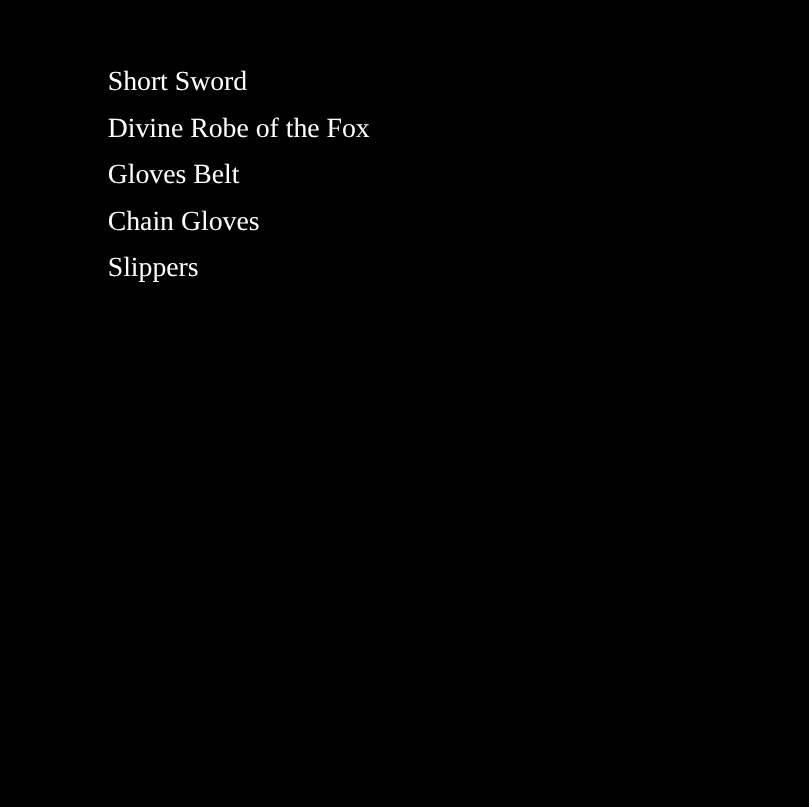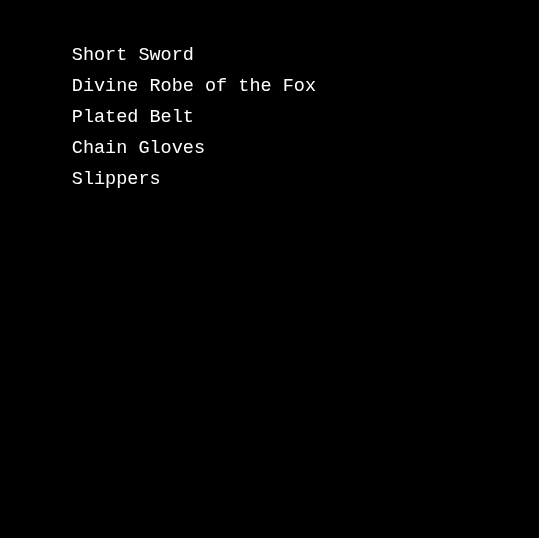--- a/index.html
+++ b/index.html
@@ -30,41 +30,41 @@
     list-style: none;
   }
   .item-row {
     display: block;
     height: 31px;
     line-height: 31px;
     white-space: pre;
   }
   .item-label {
     display: inline;
-    font-family: Liberation Mono, monospace;
+    font-family: Liberation Serif, serif;
     font-size: 18.5px;
     letter-spacing: 0px;
     color: #ffffff;
     margin-top: 39px;
     -webkit-font-smoothing: subpixel-antialiased;
   }
 </style>
 </head>
 <body>
 
 <div id="screen">
   <ul id="item-list">
     <li class="item-row">
       <span class="item-label">Short Sword</span>
     </li>
     <li class="item-row">
       <span class="item-label">Divine Robe of the Fox</span>
     </li>
     <li class="item-row">
-      <span class="item-label">Plated Belt</span>
+      <span class="item-label">Gloves Belt</span>
     </li>
     <li class="item-row">
       <span class="item-label">Chain Gloves</span>
     </li>
     <li class="item-row">
       <span class="item-label">Slippers</span>
     </li>
   </ul>
 </div>
 

